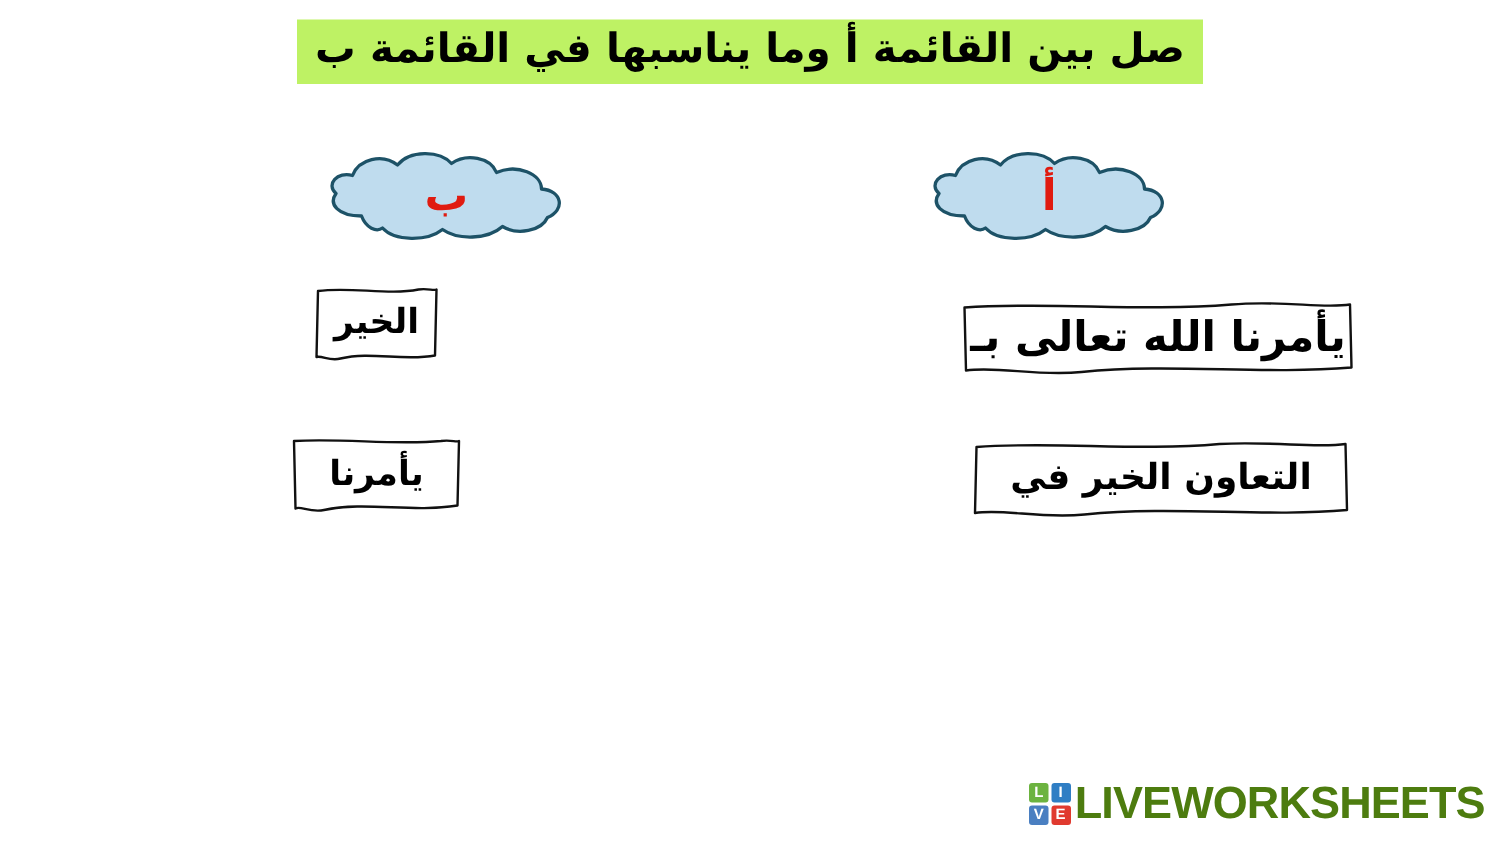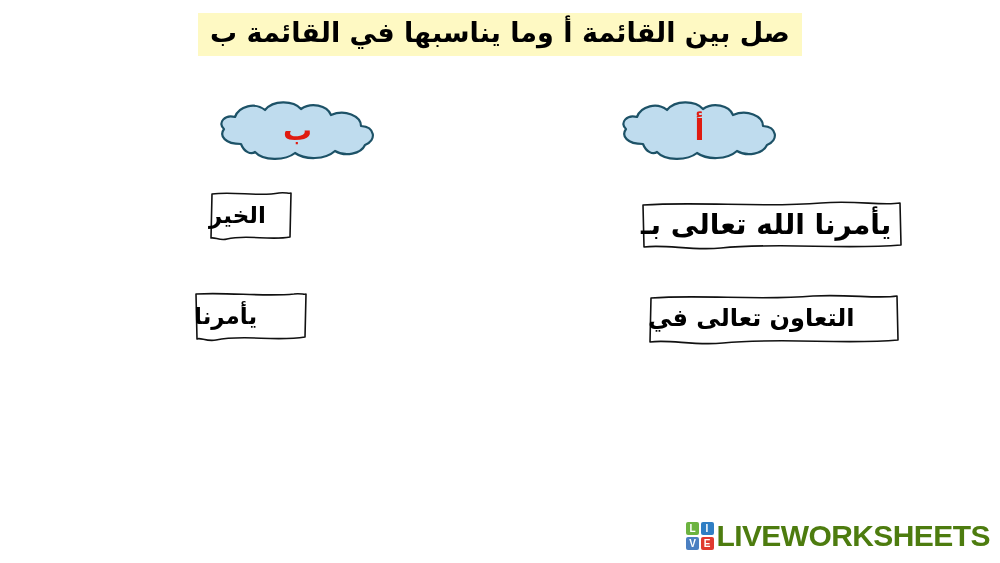--- a/index.html
+++ b/index.html
@@ -24,21 +24,21 @@
   
   .title-wrap {
     position: absolute;
     top: 13px;
     left: 0;
     width: 1000px;
     text-align: center;
   }
   .title-highlight {
     display: inline-block;
-    background: #fef9c3;
+    background: #bef264;
     padding: 3px 12px 6px 12px;
     font-size: 27px;
     font-weight: bold;
     line-height: 1.25;
     color: #000000;
     direction: rtl;
     unicode-bidi: embed;
     font-family: "DejaVu Sans", "Liberation Sans", sans-serif;
     letter-spacing: 0px;
     white-space: nowrap;
@@ -77,21 +77,21 @@
   }
   #cloud-b { left: 215px; top: 100px; }
   #cloud-a { left: 617px; top: 100px; }
 
   
   .wbox {
     position: absolute;
     background: #ffffff;
     display: flex;
     align-items: center;
-    justify-content: flex-end;
+    justify-content: center;
     box-sizing: border-box;
     color: #000000;
     font-weight: bold;
     direction: rtl;
     unicode-bidi: embed;
     white-space: nowrap;
     font-family: "DejaVu Sans", "Liberation Sans", sans-serif;
   }
   .wbox .wbox-frame {
     position: absolute;
@@ -215,21 +215,21 @@
     <span class="wbox-text">يأمرنا الله تعالى بـ</span>
   </div>
 
   <div class="wbox" id="box-a2">
     <span class="wbox-frame">
       <svg viewBox="0 0 252 50" preserveAspectRatio="none" xmlns="http://www.w3.org/2000/svg">
         <path d="M3 4 C55 0, 110 7, 165 2 C200 0, 230 5, 249 2
                  L250 46 C195 51, 135 43, 75 49 C45 52, 22 45, 2 48 Z" fill="#ffffff" stroke="#111111" stroke-width="1.6" stroke-linejoin="round"></path>
       </svg>
     </span>
-    <span class="wbox-text">التعاون تعالى في</span>
+    <span class="wbox-text">التعاون الخير في</span>
   </div>
 
 
   <div class="wbox" id="box-b1">
     <span class="wbox-frame">
       <svg viewBox="0 0 84 50" preserveAspectRatio="none" xmlns="http://www.w3.org/2000/svg">
         <path d="M3 3 C25 0, 50 6, 70 2 C76 1, 80 3, 82 2
                  L81 46 C60 50, 38 43, 18 48 C11 50, 6 46, 2 47 Z" fill="#ffffff" stroke="#111111" stroke-width="1.6" stroke-linejoin="round"></path>
       </svg>
     </span>

